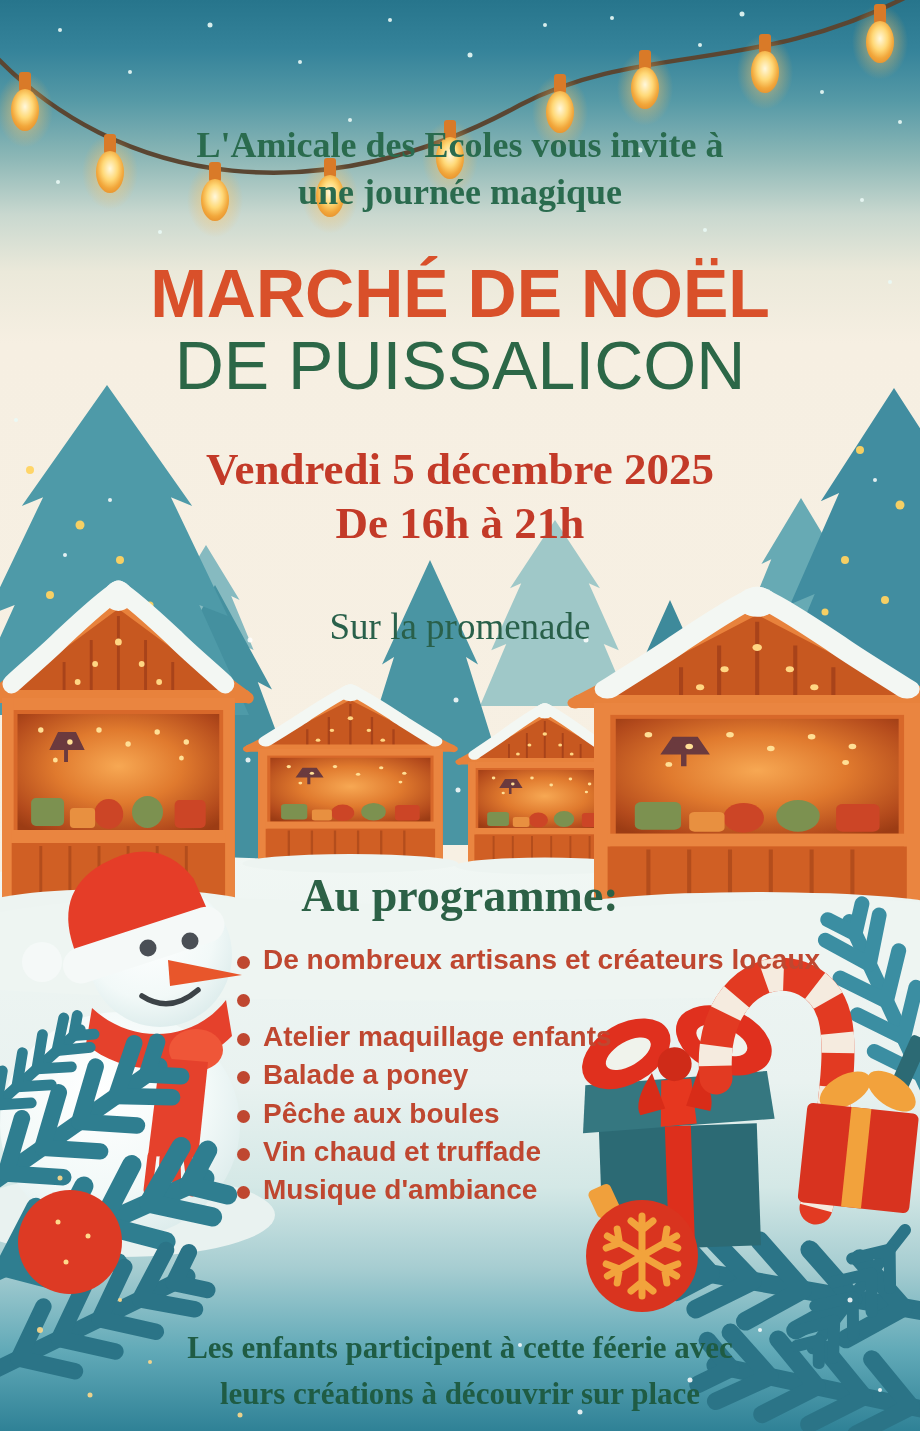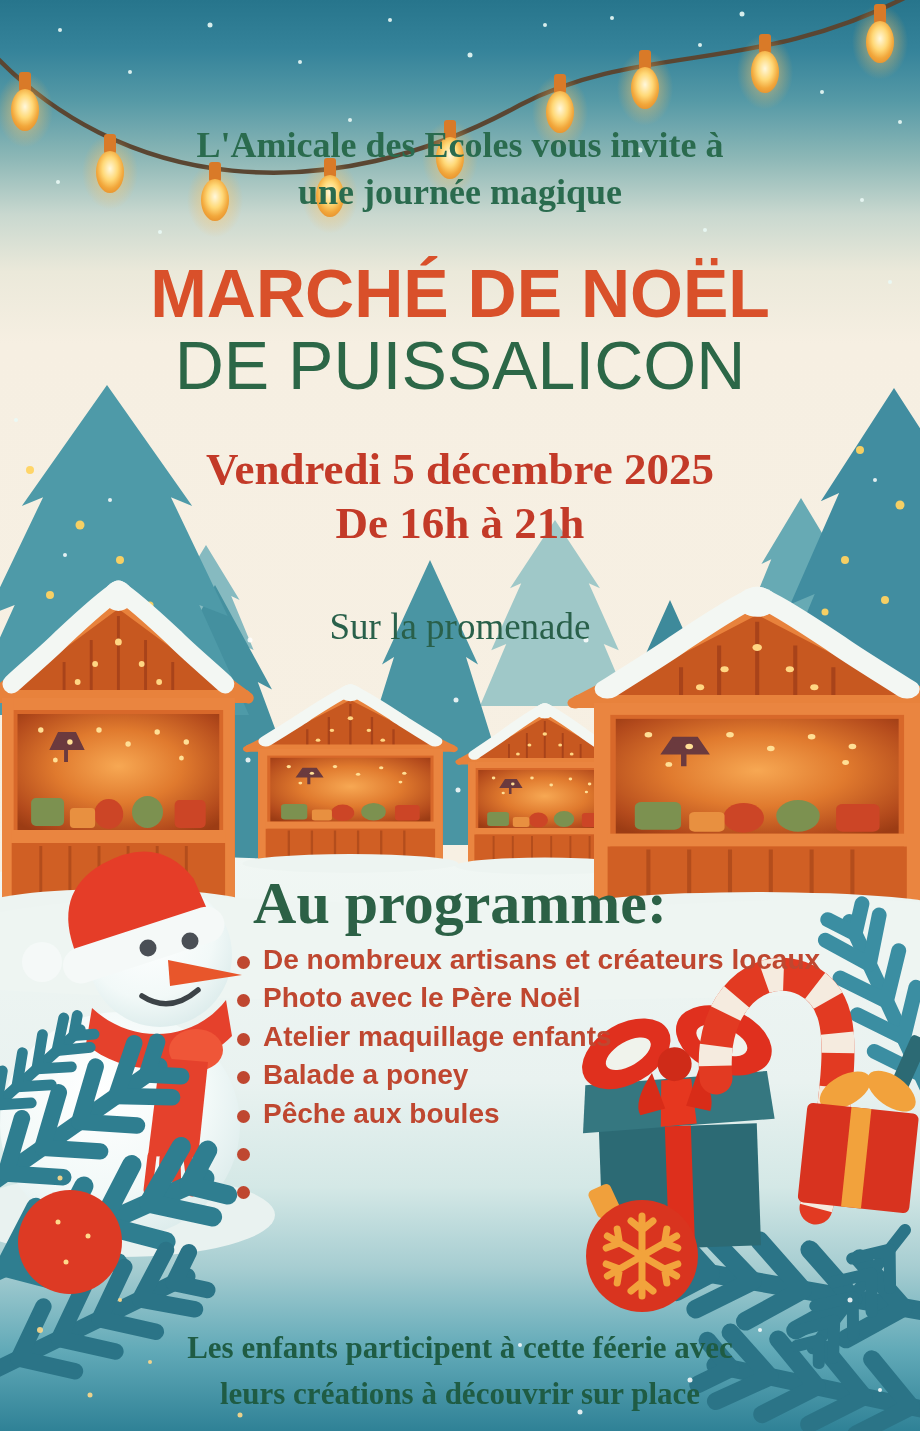--- a/index.html
+++ b/index.html
@@ -14,21 +14,21 @@
       #c9d8cf 15%, #ebe9da 19%, #f6efe2 24%, #f7f0e3 60%, #f3f0e6 100%);
   }
   .scene{position:absolute;left:0;top:0;}
   .txt{position:absolute;left:0;right:0;text-align:center;z-index:5;}
   .invite{top:122px;font-size:36px;font-weight:bold;color:#2a6b4e;line-height:47px;}
   .title1{top:246px;font-family:"Liberation Sans",sans-serif;font-size:68px;font-weight:bold;color:#d9502a;letter-spacing:0;margin-top:8px;}
   .title2{top:326px;font-family:"Liberation Sans",sans-serif;font-size:68px;font-weight:normal;color:#2c6747;}
   .date{top:443px;font-size:45px;font-weight:bold;color:#c33a28;}
   .time{top:497px;font-size:45px;font-weight:bold;color:#c33a28;}
   .location{top:576px;font-size:37px;font-weight:normal;color:#29604a;margin-top:29px;}
-  .program-heading{top:869px;font-size:60px;font-weight:bold;color:#2c6146;}
+  .program-heading{top:869px;font-size:46px;font-weight:bold;color:#2c6146;}
   .program-list{
     position:absolute;left:237px;top:944px;width:620px;z-index:5;
     list-style:none;margin:0;padding:0;
     font-family:"Liberation Sans",sans-serif;font-weight:bold;
     font-size:28px;color:#bf4730;text-align:right;
   }
   .program-list li{display:flex;align-items:flex-start;height:38.4px;}
   .bullet{flex:0 0 13px;width:13px;height:13px;border-radius:50%;background:#bf4730;margin:12px 13px 0 0;}
   .footer1{top:1330px;font-size:31px;font-weight:bold;color:#1f5c44;}
   .footer2{top:1376px;font-size:31px;font-weight:bold;color:#1f5c44;}
@@ -362,38 +362,39 @@
 
   <div class="txt program-heading">Au programme:</div>
 
   <ul class="program-list">
     <li>
         <span class="bullet"></span>
         <span>De nombreux artisans et créateurs locaux</span>
       </li>
     <li>
         <span class="bullet"></span>
-        <span>Photo avec le Père Noël</span>
       </li>
     <li>
         <span class="bullet"></span>
         <span>Atelier maquillage enfants</span>
       </li>
     <li>
         <span class="bullet"></span>
         <span>Balade a poney</span>
       </li>
     <li>
         <span class="bullet"></span>
         <span>Pêche aux boules</span>
       </li>
     <li>
         <span class="bullet"></span>
-      </li>
-    <li>
-        <span class="bullet"></span>
+        <span>Vin chaud et truffade</span>
+      </li>
+    <li>
+        <span class="bullet"></span>
+        <span>Musique d'ambiance</span>
       </li>
   </ul>
 
   <div class="txt footer2">leurs créations à découvrir sur place</div>
   <div class="txt footer1">Les enfants participent à cette féerie avec</div>
 
 </div>
 
 </body></html>

